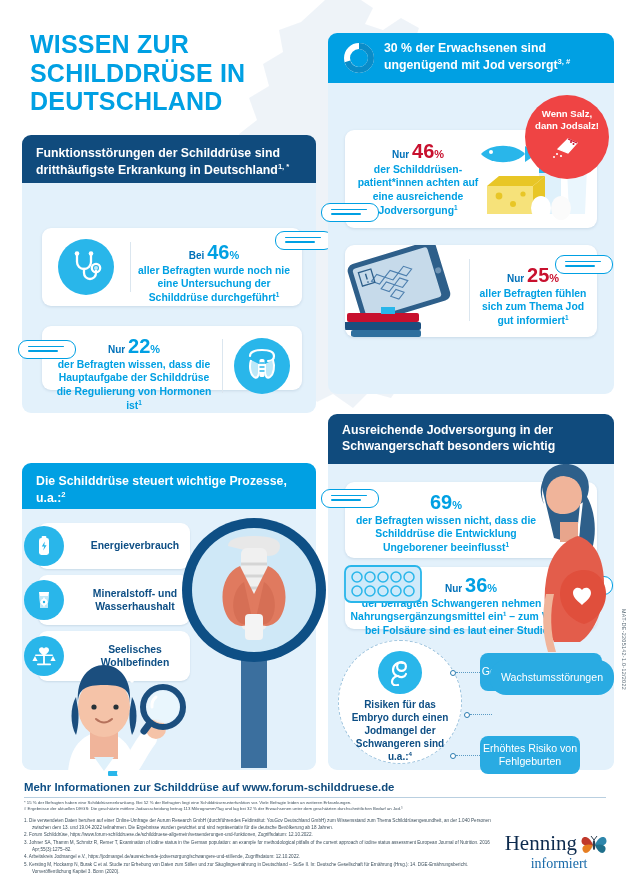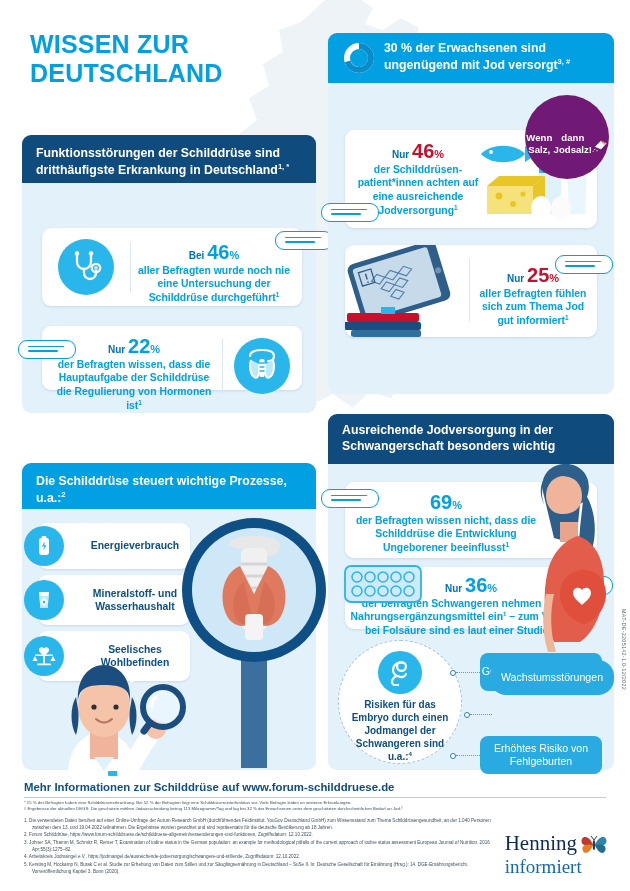--- a/index.html
+++ b/index.html
@@ -53,22 +53,22 @@
   .clip:before{top:4.6px;width:36px;}
   .clip:after{top:9.2px;width:30px;}
 
   .divider{position:absolute;width:1px;background:#dbe6ef;}
 
   
   .icirc{border-radius:50%;background:#29b6ea;display:flex;align-items:center;justify-content:center;}
 
   
   .badge-red{
-    position:absolute;border-radius:50%;background:#701a75;color:#fff;
-    display:flex;align-items:center;justify-content:flex-start;
+    position:absolute;border-radius:50%;background:#ef4444;color:#fff;
+    display:flex;flex-direction:column;align-items:center;justify-content:flex-start;
     font-weight:bold;font-size:9.6px;line-height:1.22;text-align:center;
     padding-top:13px;box-sizing:border-box;
   }
 
   
   .prow{position:absolute;background:#fff;border-radius:9px;box-shadow:0 1px 2px rgba(20,60,100,.12);display:flex;align-items:center;}
   .prow .lbl{color:#0e4f85;font-weight:bold;font-size:10.4px;line-height:1.28;text-align:center;flex:1;padding-left:16px;}
 
   
   .chip{
@@ -101,33 +101,34 @@
 
   .matcode{
     position:absolute;right:3px;top:690px;
     font-size:5.4px;color:#5a6b77;letter-spacing:.3px;
     transform:rotate(90deg);transform-origin:right top;
     white-space:nowrap;z-index:5;
   }
 
   .logo{position:absolute;right:22px;top:833px;text-align:left;z-index:6;}
   .logo .l1{font-family:"Liberation Serif",serif;font-size:21px;color:#0d2b4e;line-height:1;}
-  .logo .l2{font-family:"Liberation Serif",serif;font-size:19px;color:#1668a8;line-height:1;margin-top:1px;}
+  .logo .l2{font-family:"Liberation Serif",serif;font-size:14px;color:#1668a8;line-height:1;margin-top:1px;margin-left:26px;}
 </style>
 </head>
 <body>
 
 <div class="page">
 
   <svg class="map-bg" viewBox="0 0 330 430">
     <path fill="#dfe8f2" d="M120 6 L150 2 L168 14 L160 30 L178 36 L196 24 L214 34 L208 52 L224 56 L236 44 L256 52 L252 72 L268 84 L262 104 L276 120 L264 140 L280 152 L270 176 L286 190 L272 210 L284 232 L266 246 L274 268 L256 282 L262 306 L242 318 L248 342 L228 352 L222 376 L200 384 L186 404 L164 398 L148 414 L128 400 L112 408 L98 390 L78 392 L72 370 L52 362 L58 340 L40 328 L48 306 L30 292 L40 270 L24 254 L36 232 L22 214 L38 196 L26 176 L44 160 L34 140 L52 126 L44 104 L64 92 L58 70 L78 58 L74 36 L96 28 Z"></path>
   </svg>
 
   <div class="title">
     <div>WISSEN ZUR</div>
+    <div>SCHILDDRÜSE IN</div>
     <div>DEUTSCHLAND</div>
   </div>
 
   <div class="panel-body" style="left:22px;top:178px;width:294px;height:235px;"></div>
   <div class="hdr navy" style="position:absolute;left:22px;top:135px;width:294px;height:48px;z-index:4;">
     <span>Funktionsstörungen der Schilddrüse sind dritthäufigste Erkrankung in Deutschland</span><sup>1, *</sup>
   </div>
 
   <div class="card" style="left:42px;top:228px;width:260px;height:78px;">
     <div class="icirc" style="position:absolute;left:16px;top:11px;width:56px;height:56px;">
@@ -403,21 +404,21 @@
 
   <div class="dotmark" style="left:450px;top:670px;"></div>
   <div class="dotline" style="left:456px;top:672px;width:24px;"></div>
   <div class="dotmark" style="left:464px;top:712px;"></div>
   <div class="dotline" style="left:470px;top:714px;width:22px;"></div>
   <div class="dotmark" style="left:450px;top:753px;"></div>
   <div class="dotline" style="left:456px;top:755px;width:24px;"></div>
 
   <div class="chip" style="left:480px;top:653px;width:122px;height:38px;">Gestörte Hirnentwicklung</div>
   <div class="chip" style="left:490px;top:660px;width:124px;height:35px;border-radius:16px;">Wachstumsstörungen</div>
-  <div class="chip" style="left:480px;top:736px;width:122px;height:38px;">Erhöhtes Risiko von Fehlgeburten</div>
+  <div class="chip" style="left:480px;top:736px;width:100px;height:38px;">Erhöhtes Risiko von Fehlgeburten</div>
 
   <div class="moreinfo">
     <span>Mehr Informationen zur Schilddrüse auf </span><span class="url">www.forum-schilddruese.de</span>
   </div>
   <div class="rule"></div>
 
   <div class="fn fn-star">
     <div>* 15 % der Befragten haben eine Schilddrüsenerkrankung. Bei 52 % der Befragten liegt eine Schilddrüsenunterfunktion vor. Viele Befragte leiden an weiteren Erkrankungen.</div>
     <div># Ergebnisse der aktuellen DEGS: Die geschätzte mittlere Jodausscheidung betrug 113 Mikrogramm/Tag und lag bei 32 % der Erwachsenen unter dem geschätzten durchschnittlichen Bedarf an Jod.³</div>
   </div>

